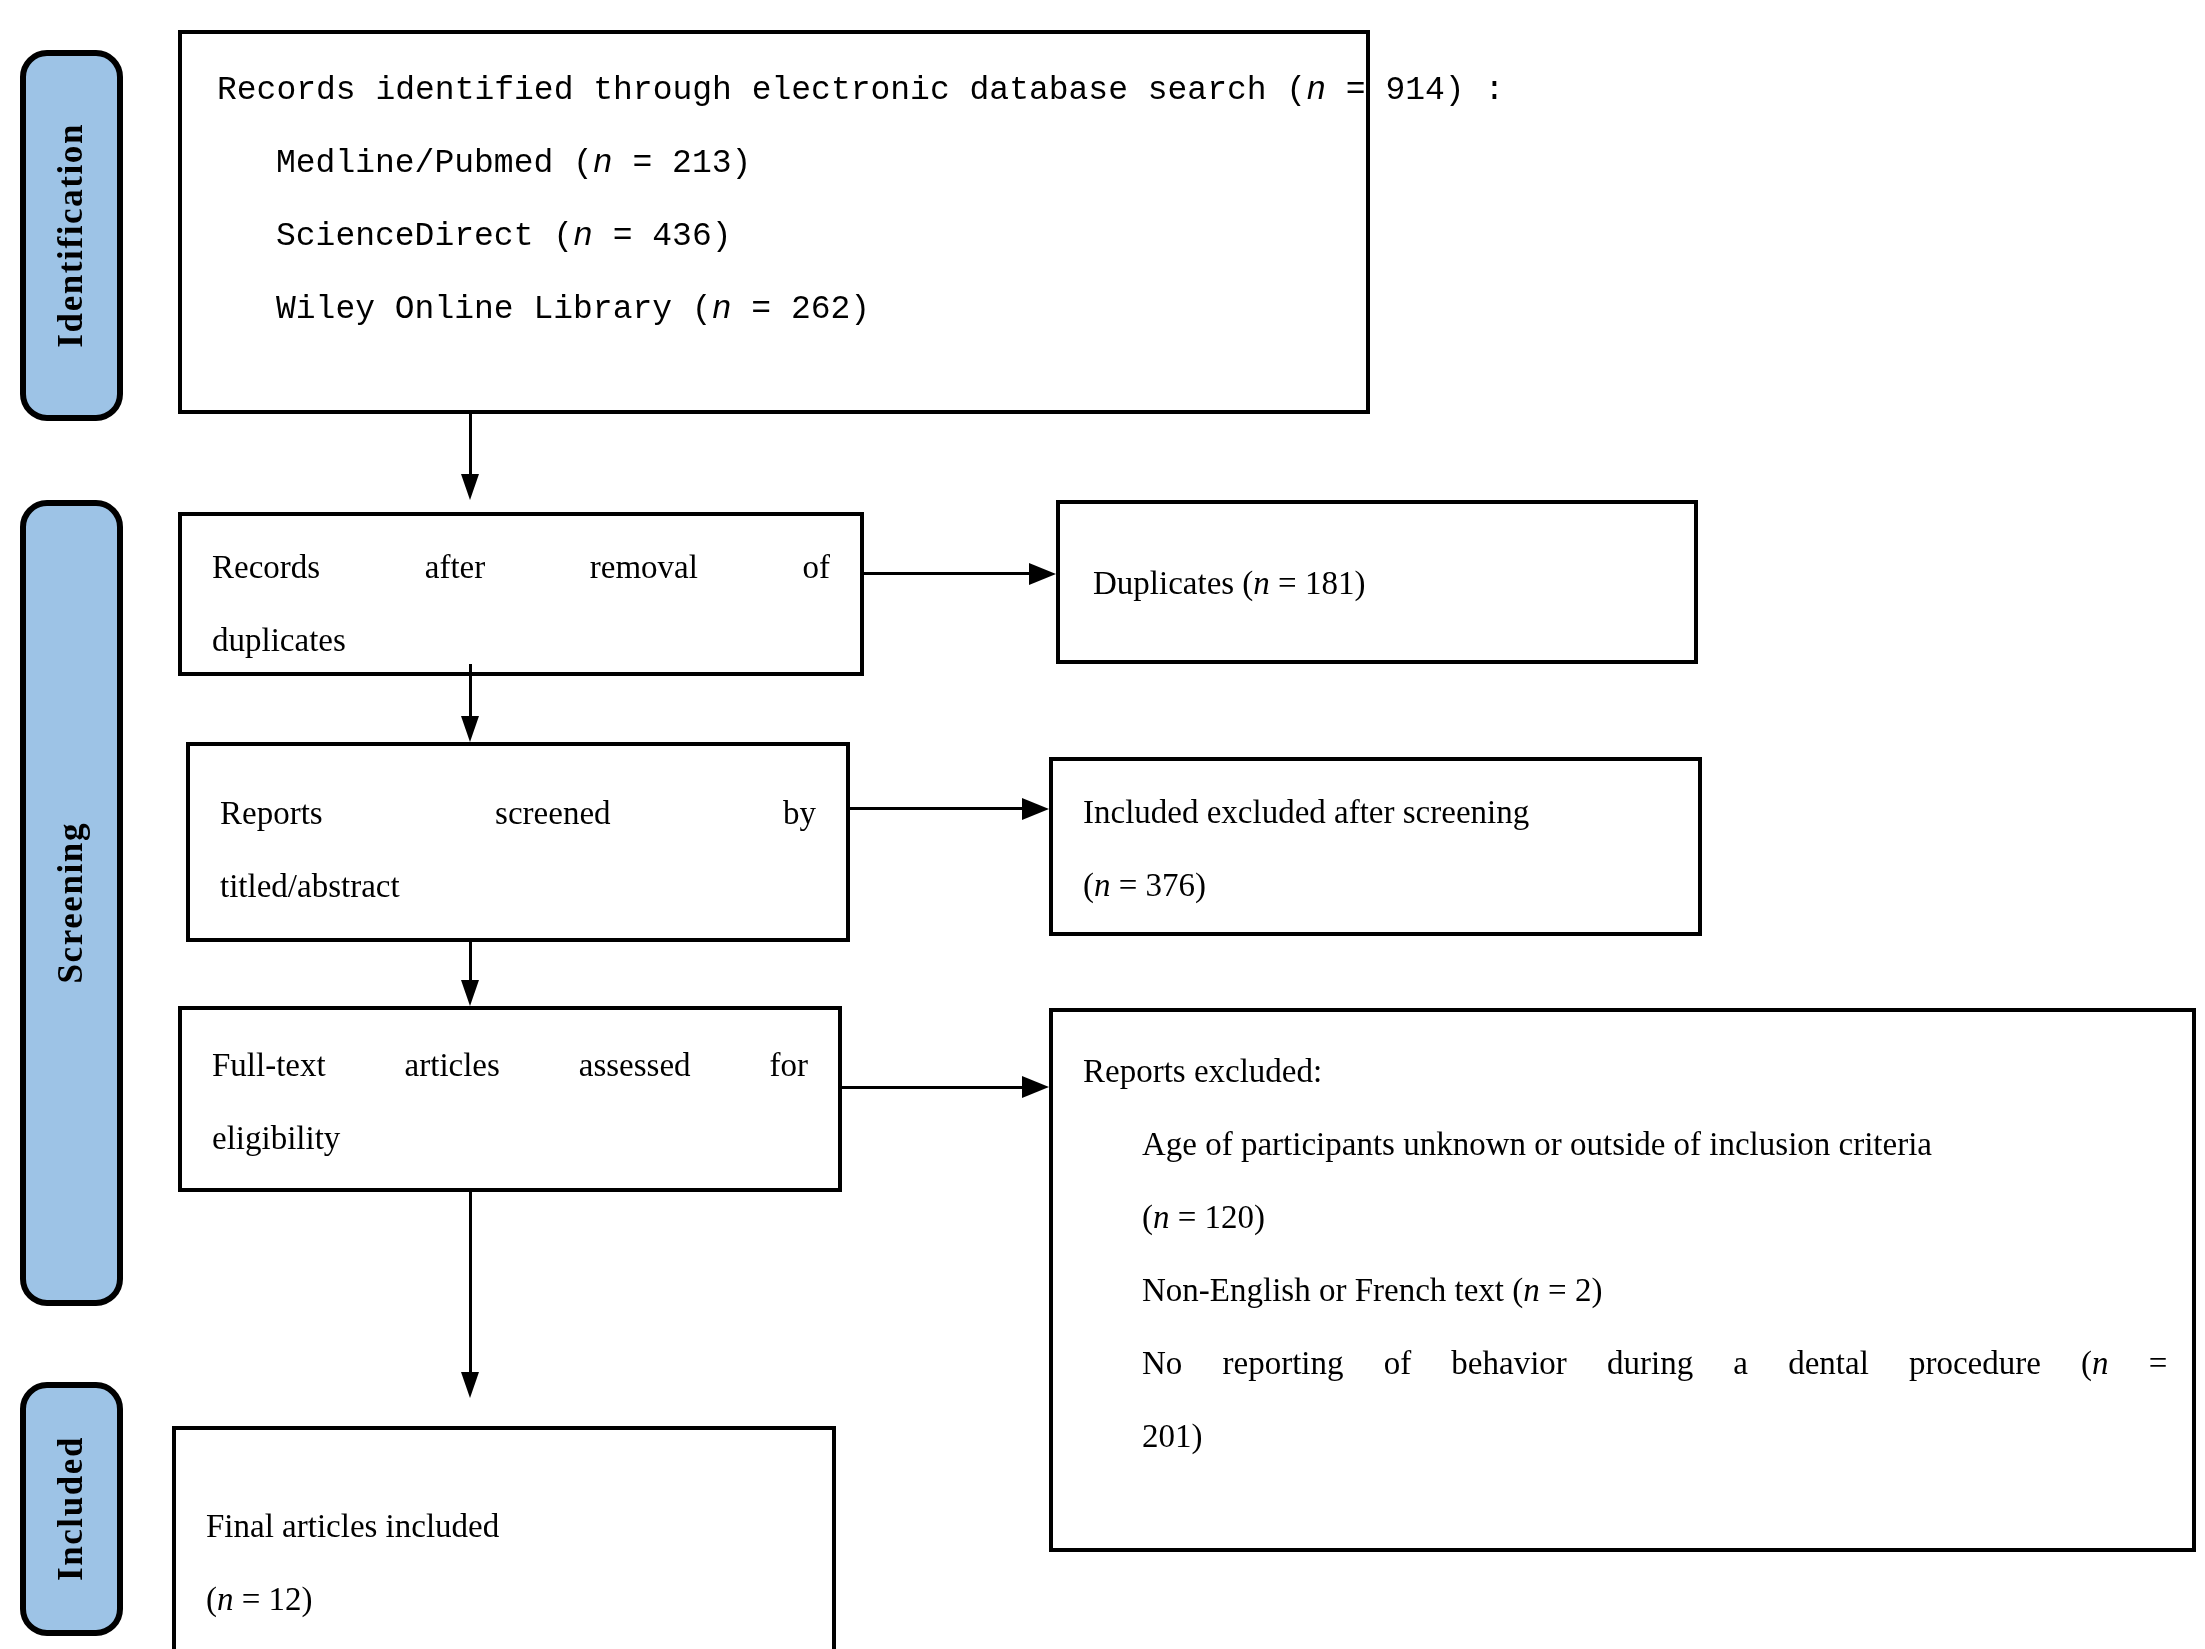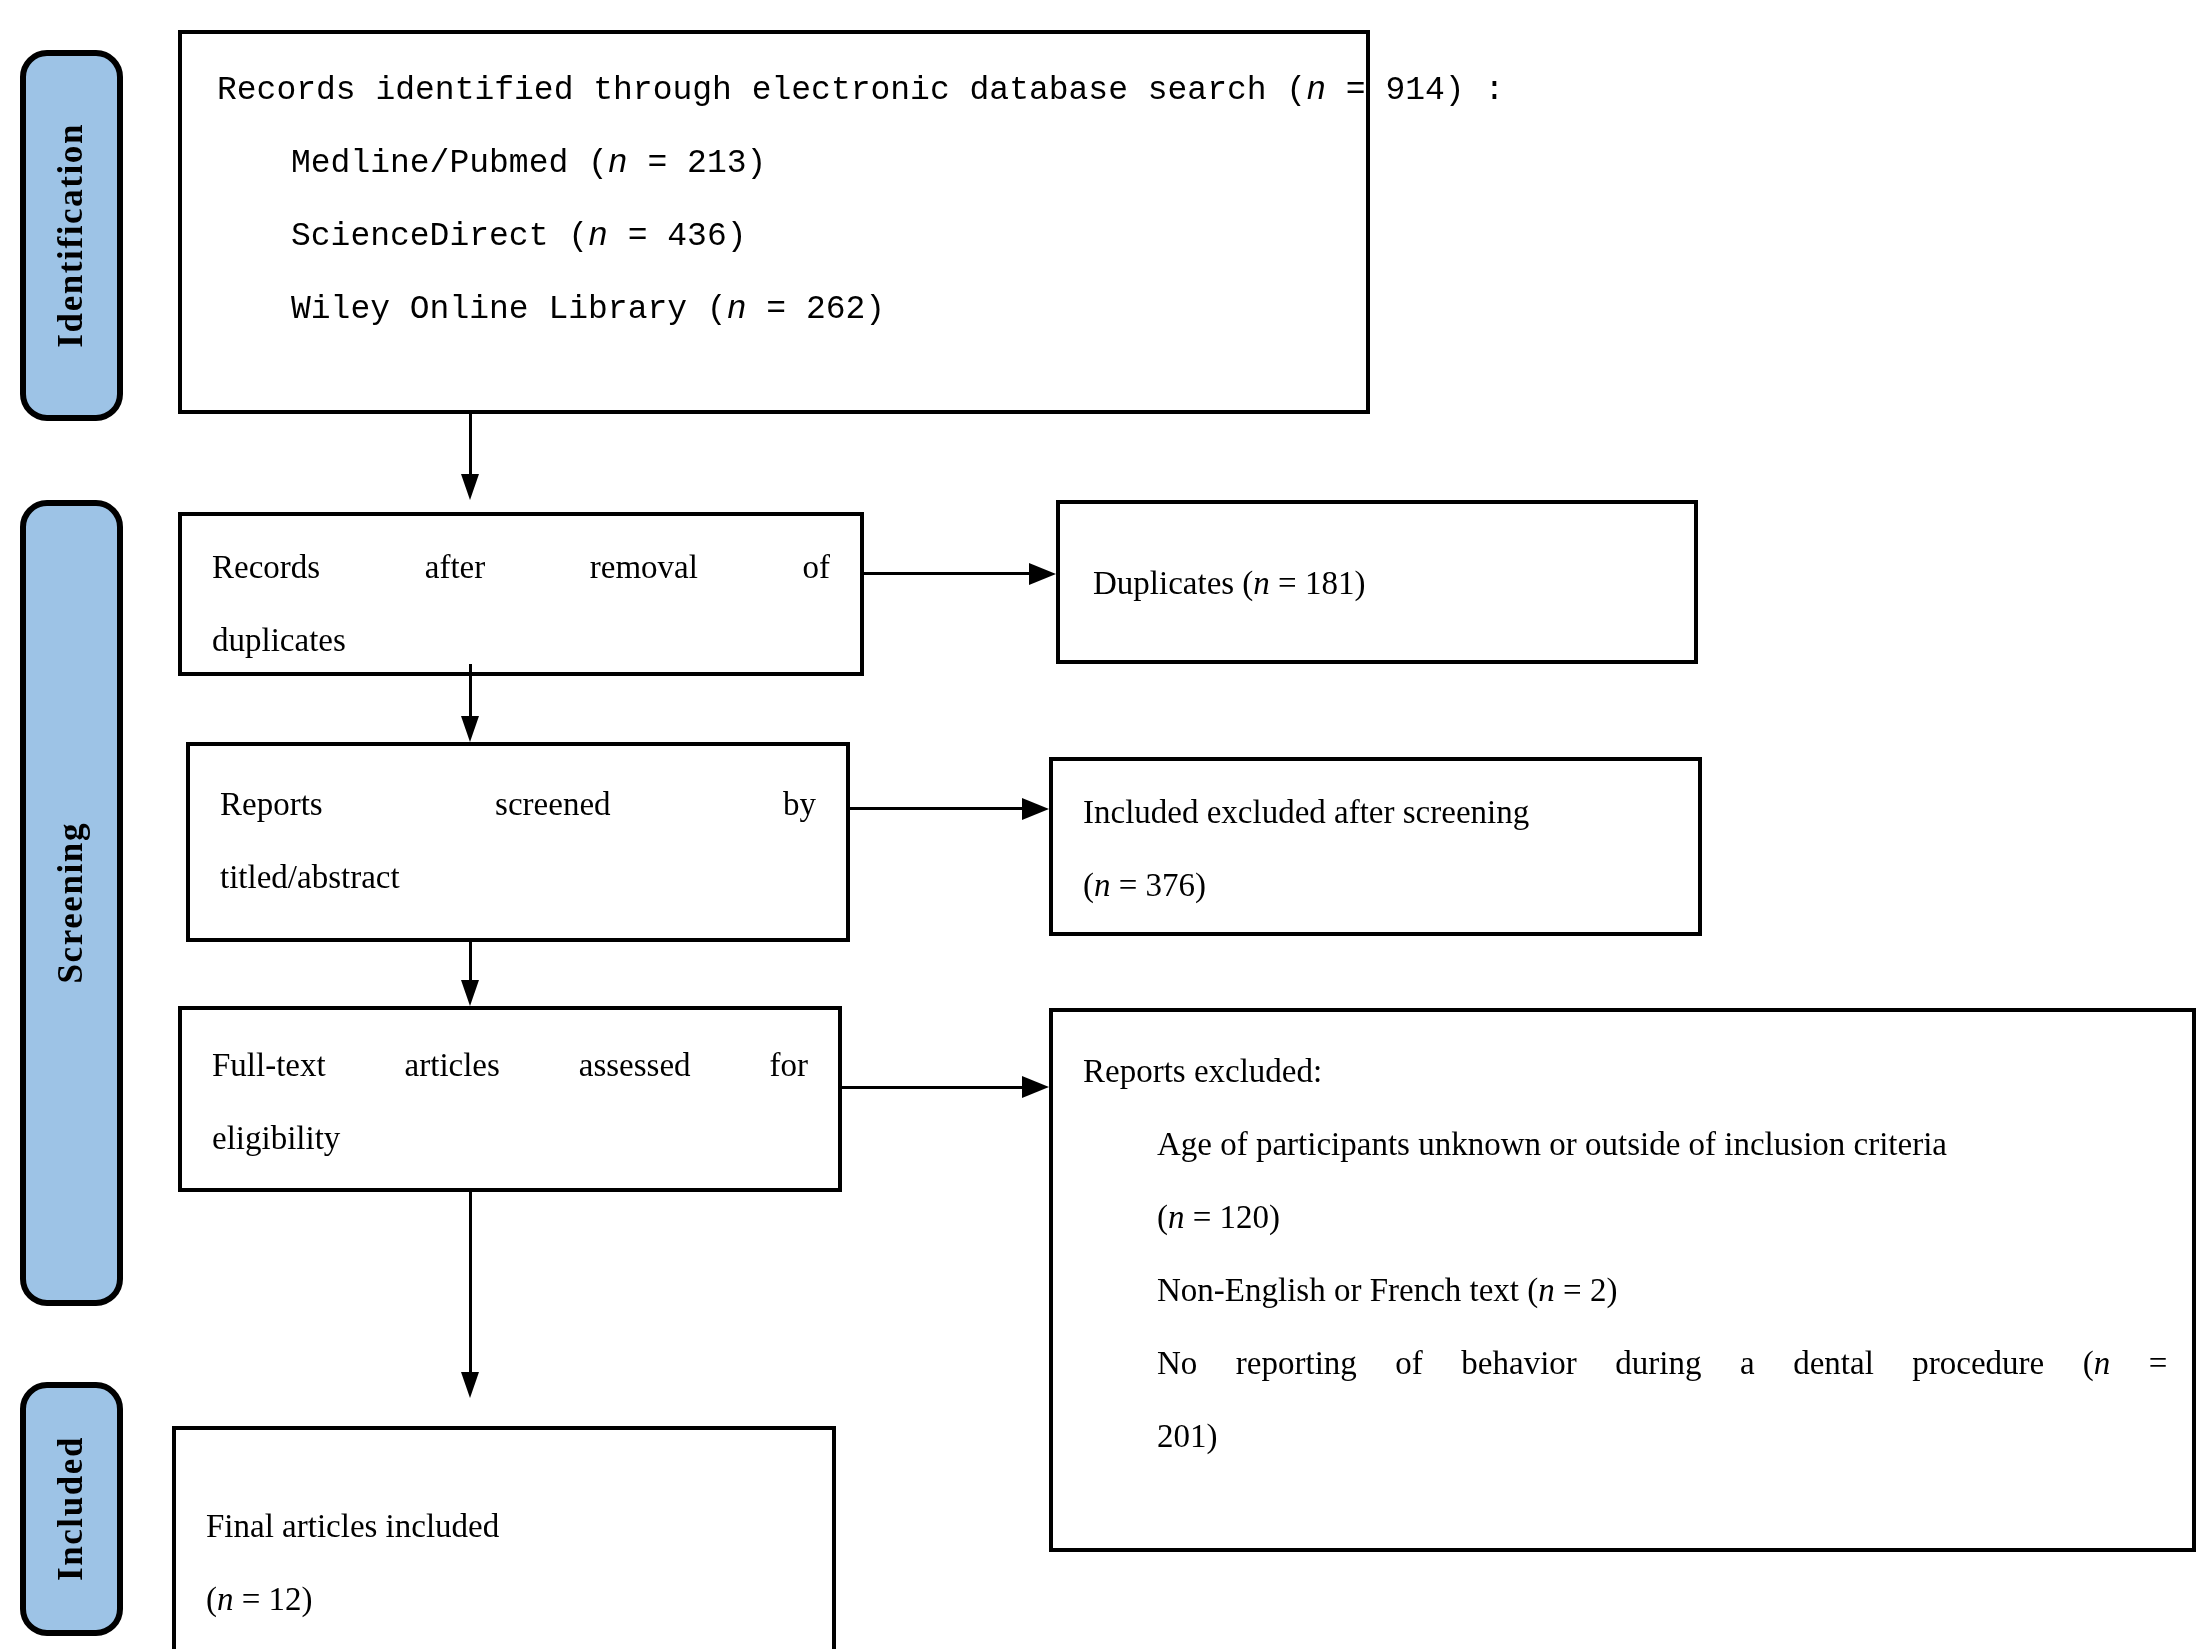--- a/index.html
+++ b/index.html
@@ -21,21 +21,21 @@
     font-weight:bold;font-size:35px;letter-spacing:1.6px;white-space:nowrap;
   }
 
   
   .box{
     position:absolute;box-sizing:border-box;
     background:#fff;border:4.9px solid #000;
   }
   .pad{box-sizing:border-box;width:100%;height:100%;}
   .row{height:73px;line-height:73px;white-space:nowrap;overflow:visible;}
-  .indent{margin-left:74px;}
+  .indent{margin-left:59px;}
   .jl{white-space:normal;text-align:justify;text-align-last:justify;}
 
   
   .vstem{position:absolute;width:2.7px;background:#000;}
   .vhead{position:absolute;width:0;height:0;
     border-left:9.8px solid transparent;border-right:9.8px solid transparent;
     border-top:26px solid #000;}
   .hstem{position:absolute;height:2.7px;background:#000;}
   .hhead{position:absolute;width:0;height:0;
     border-top:11px solid transparent;border-bottom:11px solid transparent;
@@ -81,21 +81,21 @@
   <div class="box" style="left:1056px;top:500px;width:642px;height:164px;">
     <div class="pad" style="padding:43px 22px 0 33px;">
       <div class="row">Duplicates (<i>n</i> = 181)</div>
     </div>
   </div>
 
   <div class="vstem" style="left:469px;top:664px;height:55px;"></div>
   <div class="vhead" style="left:461px;top:716px;"></div>
 
   <div class="box" style="left:186px;top:742px;width:664px;height:200px;">
-    <div class="pad" style="padding:22px 30px 0 30px;">
+    <div class="pad" style="padding:31px 30px 0 30px;">
       <div class="row jl">Reports screened by</div>
       <div class="row">titled/abstract</div>
     </div>
   </div>
 
   <div class="hstem" style="left:849px;top:807px;width:175px;"></div>
   <div class="hhead" style="left:1022px;top:798px;"></div>
 
   <div class="box" style="left:1049px;top:757px;width:653px;height:179px;">
     <div class="pad" style="padding:15.3px 22px 0 30px;">

